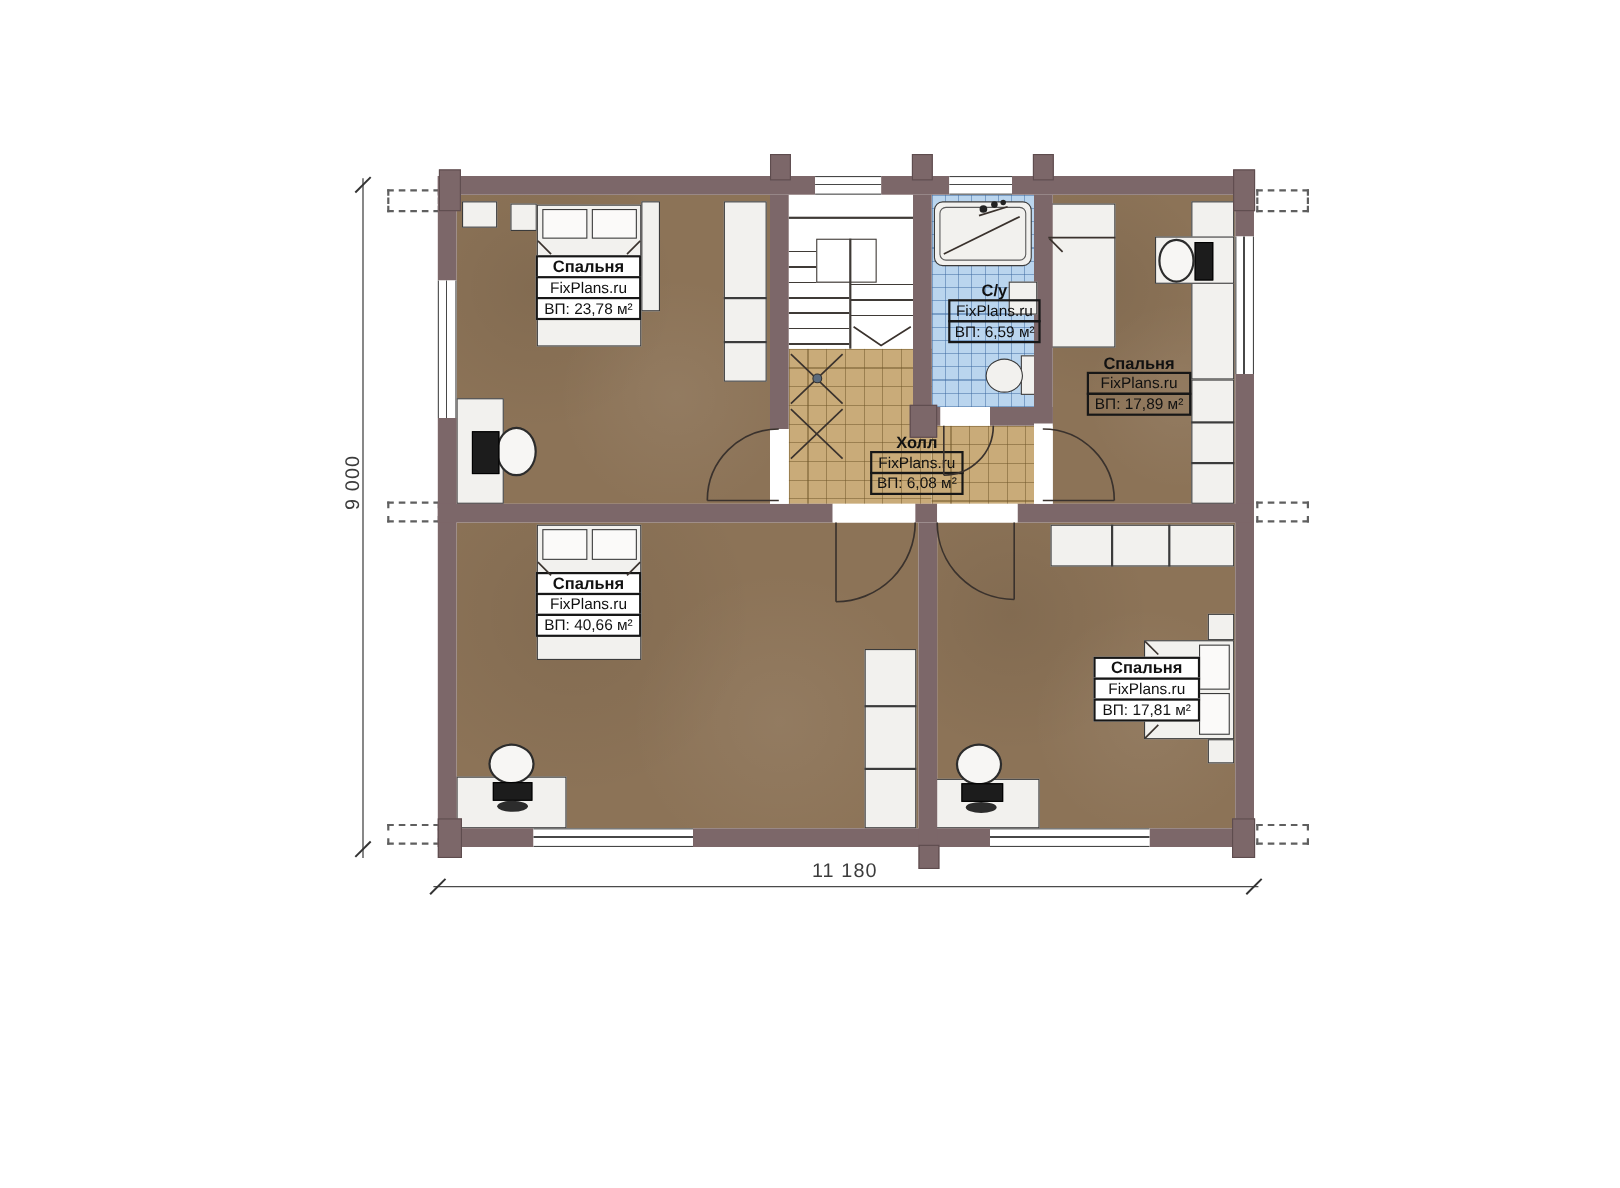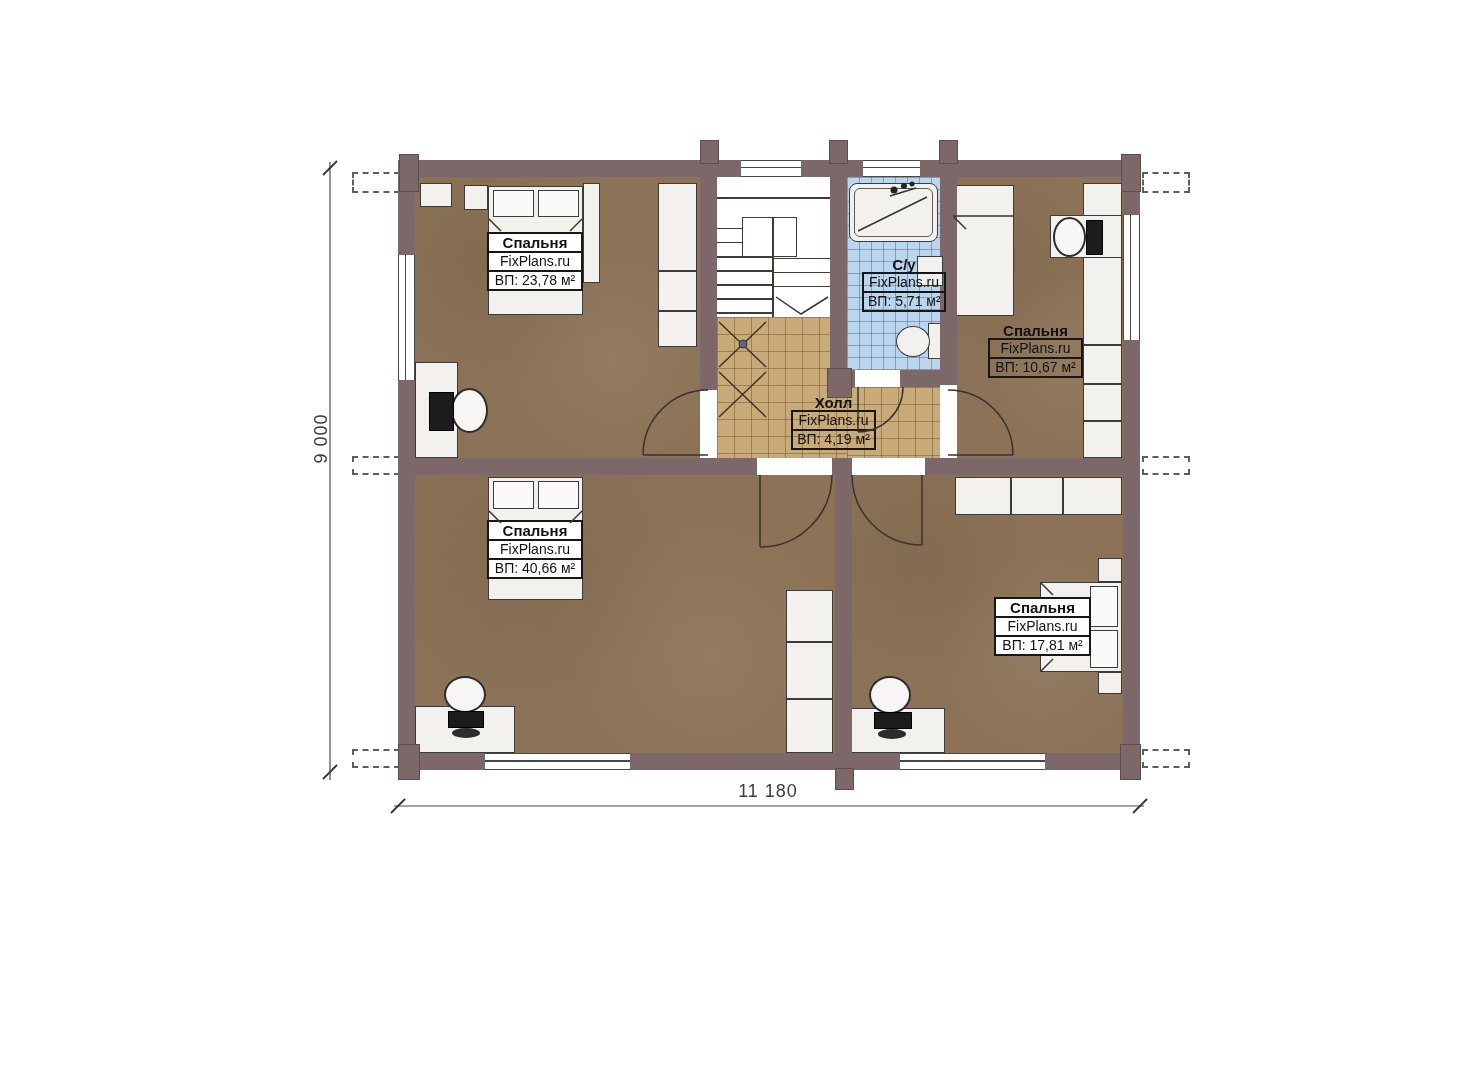--- a/index.html
+++ b/index.html
@@ -176,31 +176,31 @@
 <div class="win-v" style="left:1123px;top:215px;width:17px;height:125px;"></div>
 
 <div class="lbl on-bed" style="left:487px;top:232px;width:96px;">
   <div class="row name">Спальня</div>
   <div class="row">FixPlans.ru</div>
   <div class="row">ВП: 23,78 м²</div>
 </div>
 <div class="lbl see-thru" style="left:862px;top:256px;width:84px;">
   <div class="plain">С/у</div>
   <div class="row">FixPlans.ru</div>
-  <div class="row">ВП: 5,71 м²</div>
+  <div class="row">ВП: 6,59 м²</div>
 </div>
 <div class="lbl see-thru" style="left:988px;top:322px;width:95px;">
   <div class="plain">Спальня</div>
   <div class="row">FixPlans.ru</div>
-  <div class="row">ВП: 10,67 м²</div>
+  <div class="row">ВП: 17,89 м²</div>
 </div>
 <div class="lbl see-thru" style="left:791px;top:394px;width:85px;">
   <div class="plain">Холл</div>
   <div class="row">FixPlans.ru</div>
-  <div class="row">ВП: 4,19 м²</div>
+  <div class="row">ВП: 6,08 м²</div>
 </div>
 <div class="lbl on-bed" style="left:487px;top:520px;width:96px;">
   <div class="row name">Спальня</div>
   <div class="row">FixPlans.ru</div>
   <div class="row">ВП: 40,66 м²</div>
 </div>
 <div class="lbl on-bed" style="left:994px;top:597px;width:97px;">
   <div class="row name">Спальня</div>
   <div class="row">FixPlans.ru</div>
   <div class="row">ВП: 17,81 м²</div>

